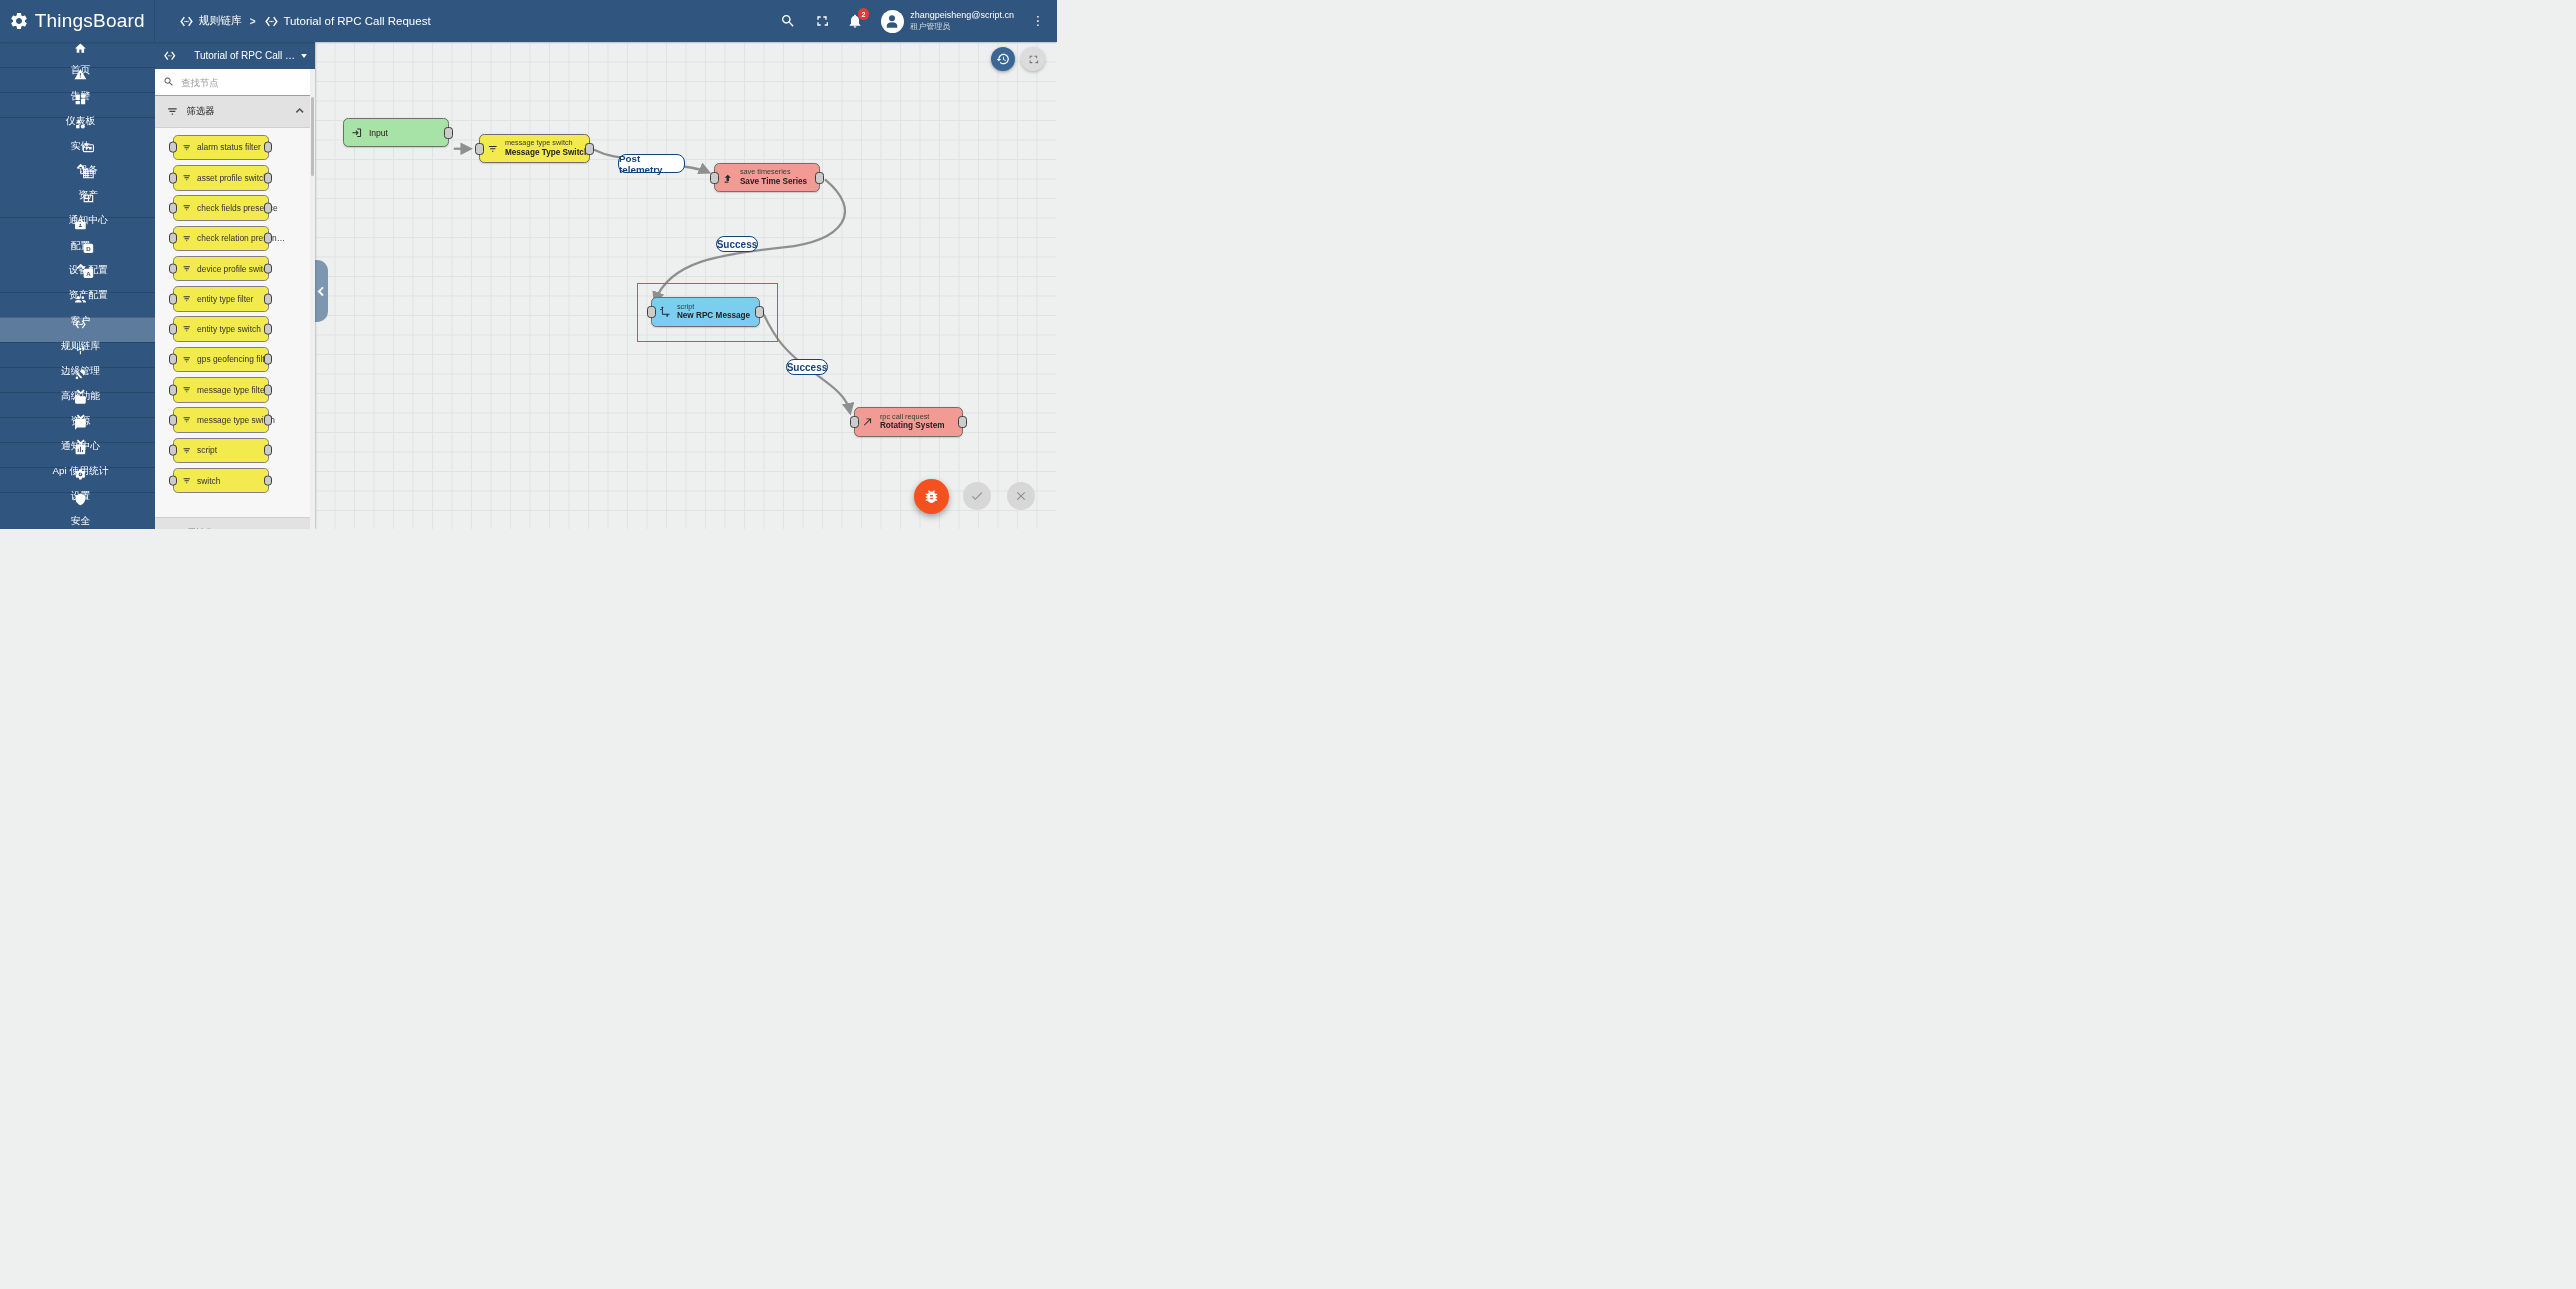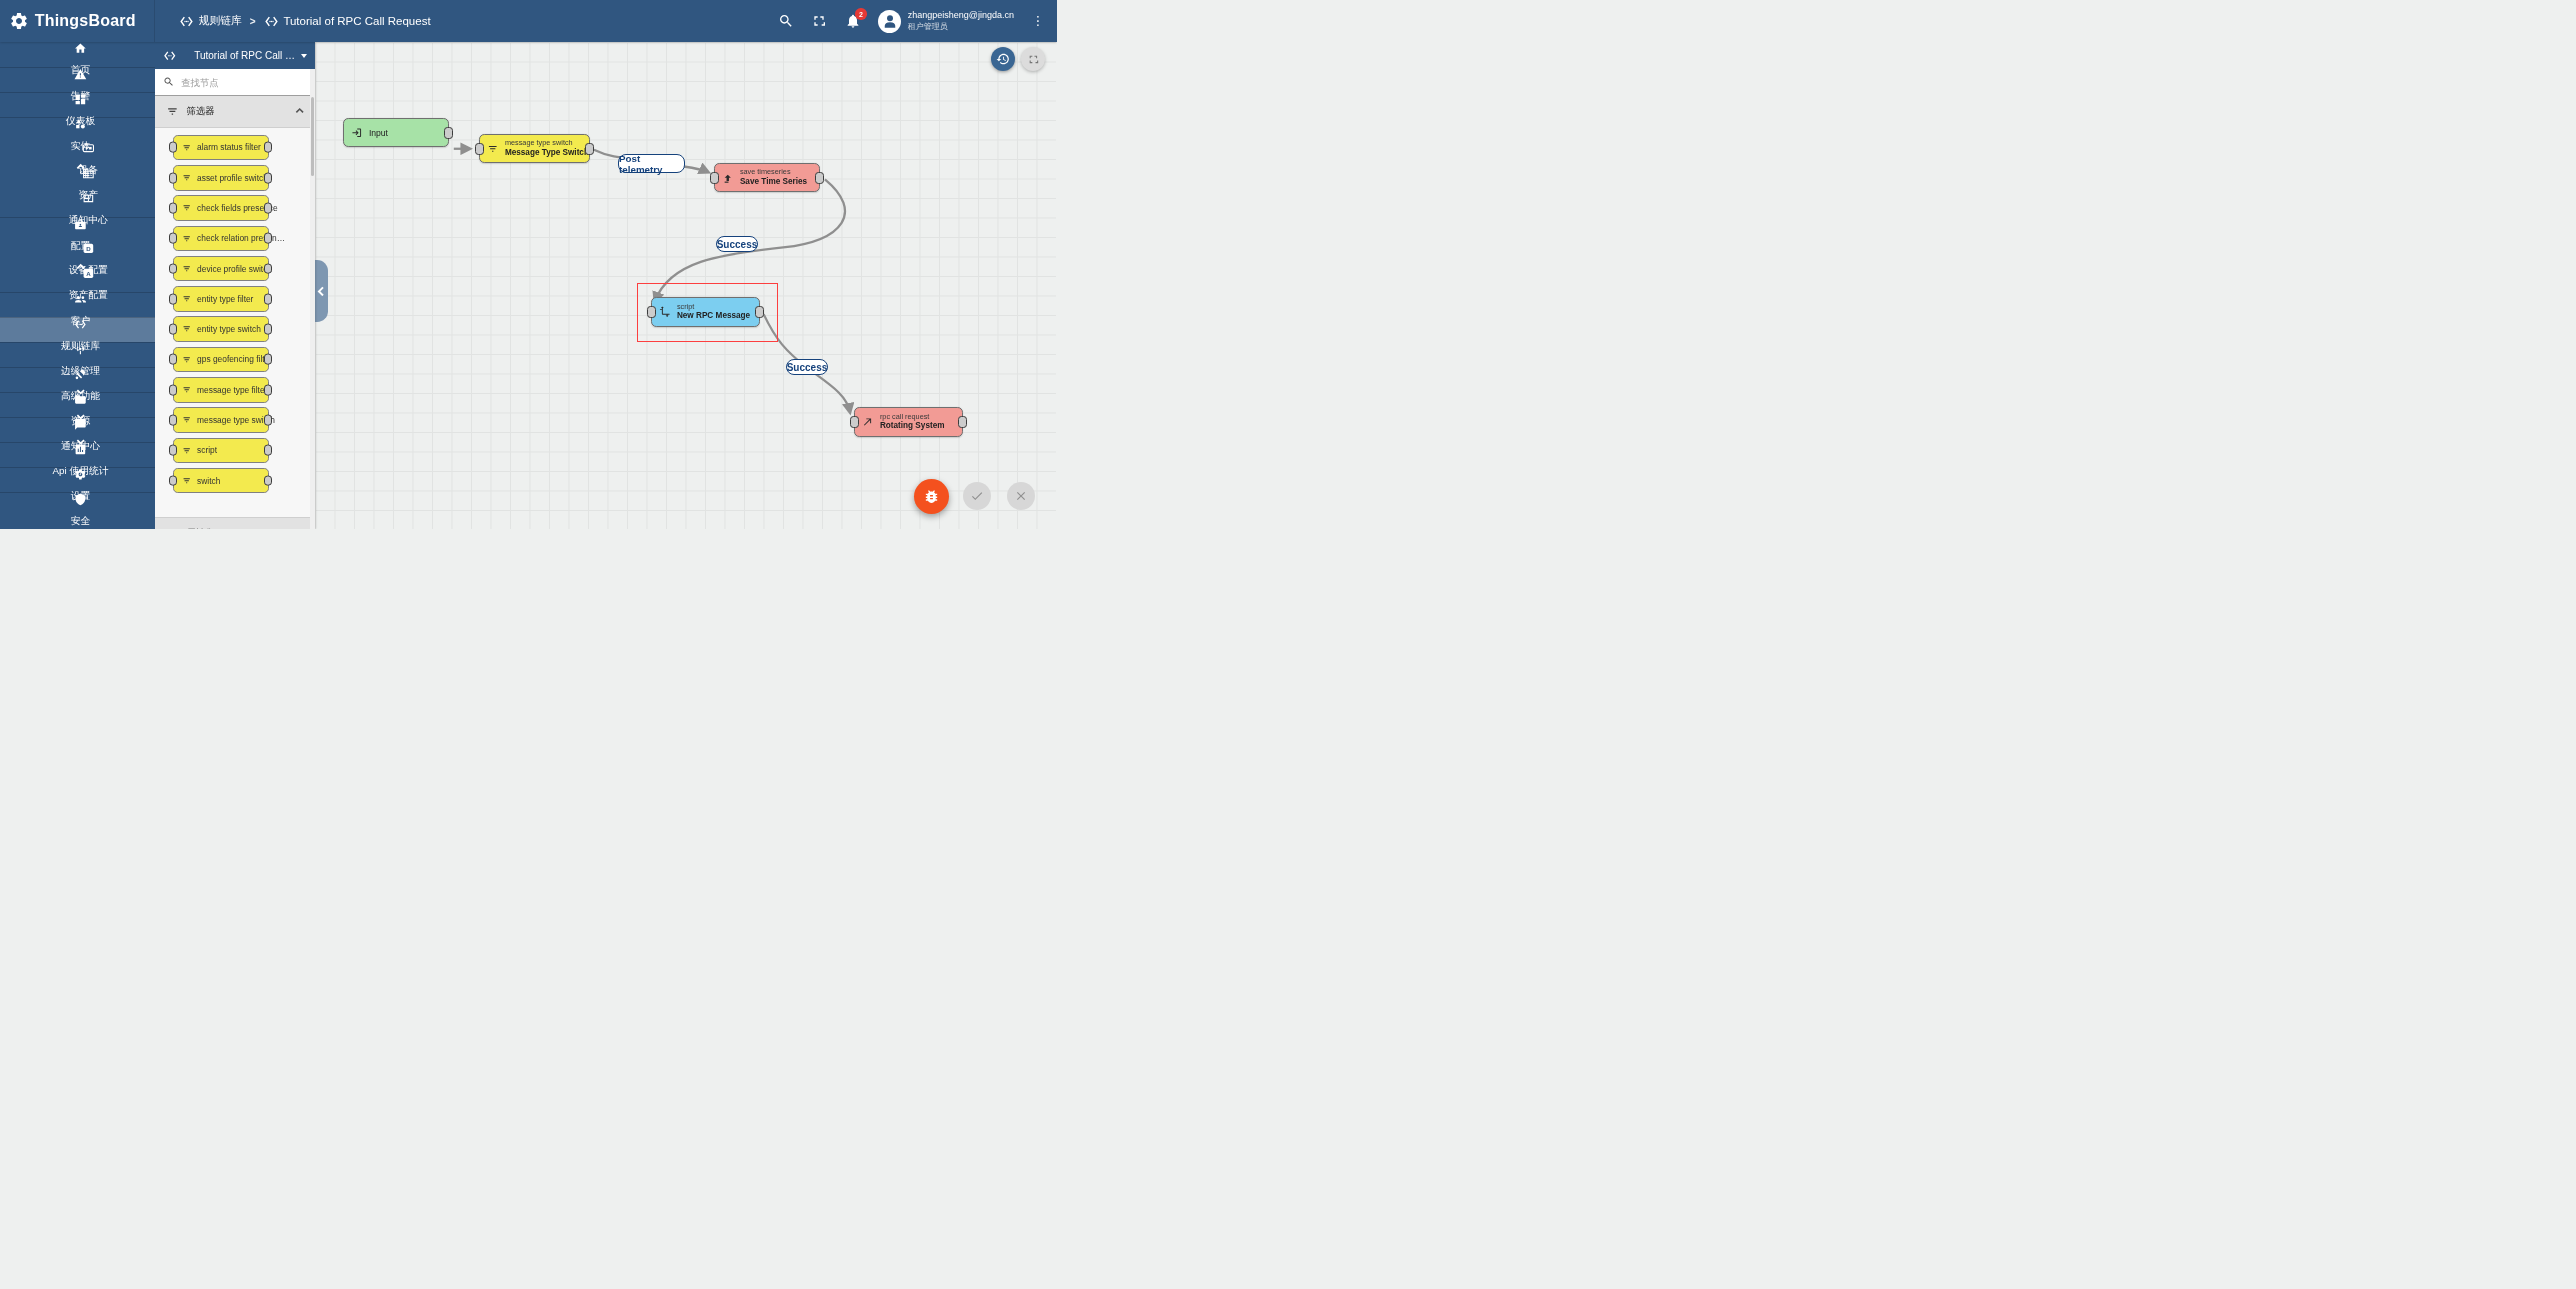--- a/index.html
+++ b/index.html
@@ -7,21 +7,21 @@
     font-family:"Liberation Sans","DejaVu Sans",sans-serif; background:#eef0ef; }
   .app { position:relative; width:1057px; height:529px; }
 
   
   .topbar { position:absolute; left:0; top:0; width:1057px; height:42px;
     background:#305680; color:#fff; display:flex; align-items:center; z-index:30;
     box-shadow:0 0.7px 2.7px rgba(0,0,0,.3); }
   .logo-area { width:155px; height:100%; display:flex; align-items:center;
     padding-left:9.4px; gap:5.4px; border-right:0.7px solid rgba(0,0,0,.12); flex:none; }
   .logo-area svg { width:20px; height:20px; }
-  .app-title { font-size:16px; font-weight:700; letter-spacing:0.2px; }
+  .app-title { font-size:19px; font-weight:400; letter-spacing:0.2px; }
   .breadcrumb { display:flex; align-items:center; gap:6.7px; padding-left:24px; min-width:0; }
   .crumb { display:flex; align-items:center; gap:4.7px; }
   .crumb svg { width:15px; height:15px; }
   .crumb-label { font-size:10.8px; }
   .crumb.current .crumb-label { font-size:11.5px; }
   .crumb-sep { font-size:10px; font-weight:bold; opacity:.9; padding:0 1.3px; }
   .topbar-right { margin-left:auto; display:flex; align-items:center; gap:17.5px; padding-right:13.5px; }
   .tb-icon-btn { width:16px; height:16px; position:relative; cursor:pointer; flex:none; }
   .tb-icon-btn svg { width:16px; height:16px; }
   .badge { position:absolute; top:-4.7px; right:-6px; min-width:11.5px; height:11.5px;
@@ -189,21 +189,21 @@
         <span class="badge">2</span>
       </div>
       <div class="user-block">
         <div class="avatar">
           <svg viewBox="0 0 24 24">
               <circle cx="12" cy="8.8" r="3.6"></circle>
               <path d="M12 13.6c-4.2 0-6.3 1.9-6.3 4.2V20h12.6v-2.2c0-2.3-2.1-4.2-6.3-4.2z"></path>
             </svg>
         </div>
         <div class="user-text">
-          <div class="user-email">zhangpeisheng@jingda.cn</div>
+          <div class="user-email">zhangpeisheng@script.cn</div>
           <div class="user-role">租户管理员</div>
         </div>
       </div>
       <div class="dots">⋮</div>
     </div>
   </div>
 
   <nav class="sidebar" id="sidebar">
       <div class="side-item">
         <span class="s-icon">

